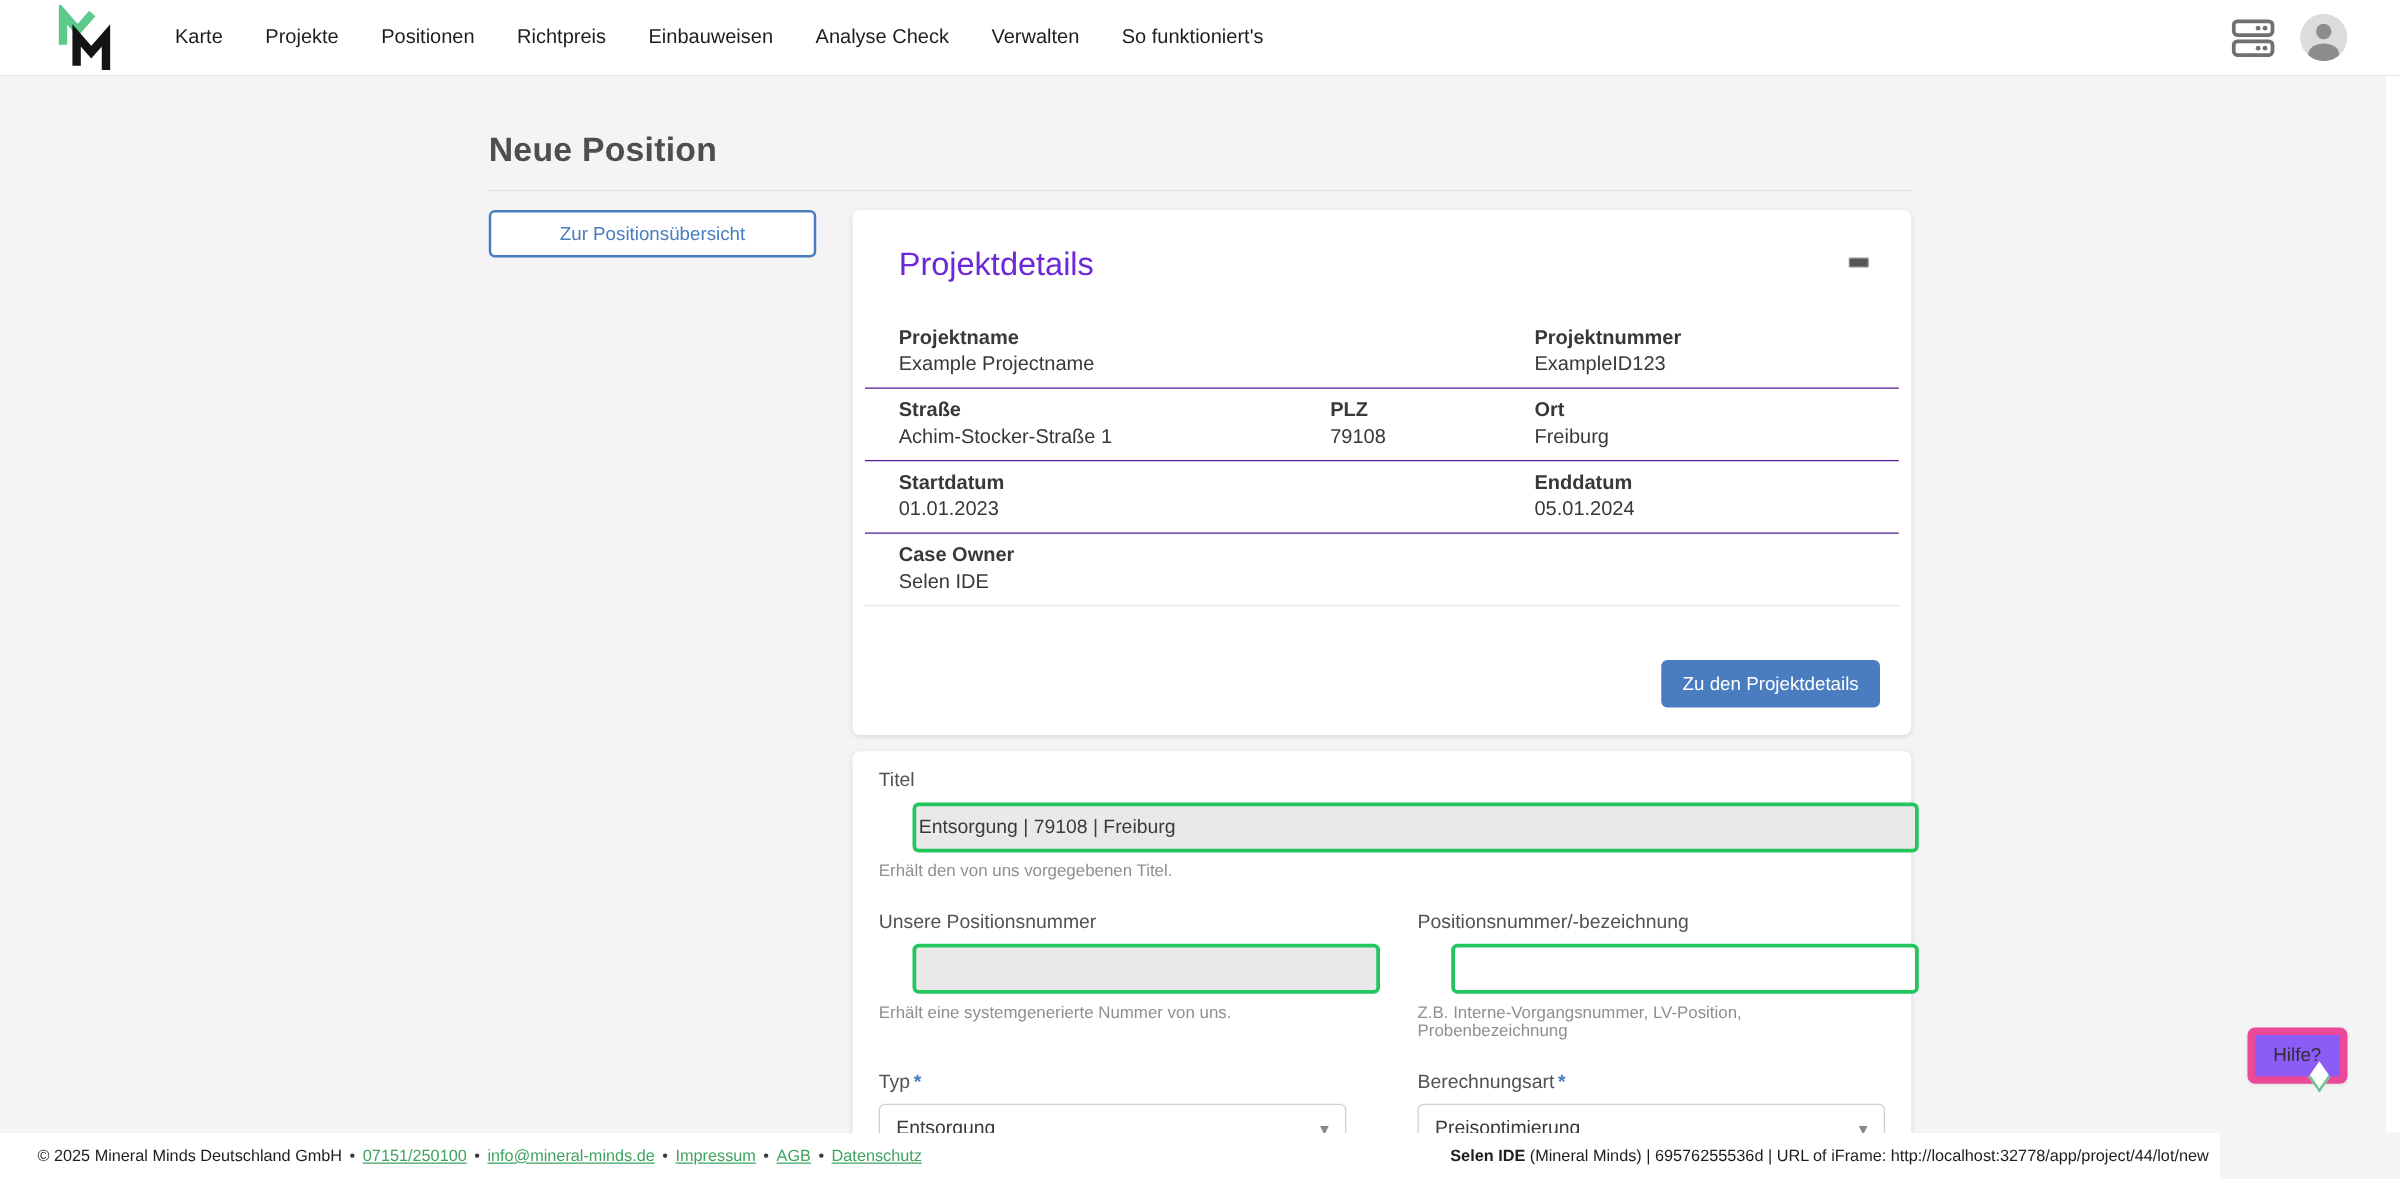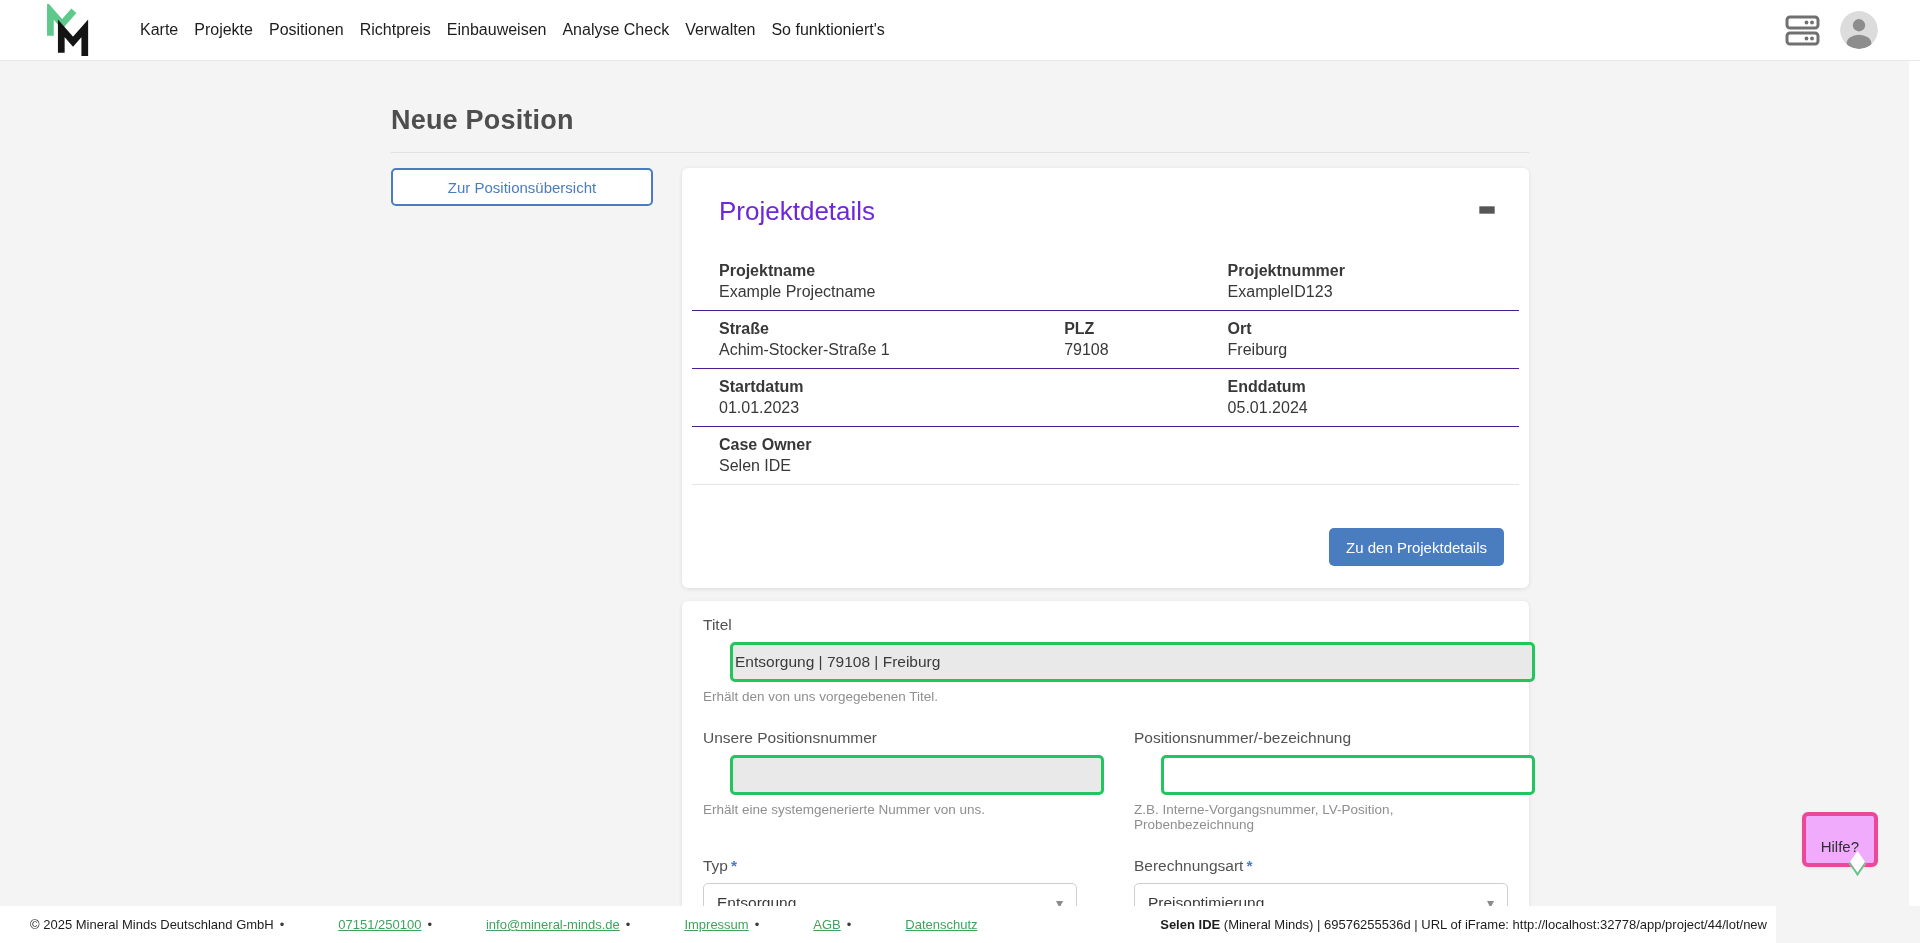--- a/index.html
+++ b/index.html
@@ -9,21 +9,21 @@
     background:#f4f4f5;
     color:#3a3a3a;
   }
   
   .navbar {
     height:61px; background:#ffffff; border-bottom:1px solid #e9e9e9;
     display:flex; align-items:center; padding:0 42px 0 42px;
     position:relative; z-index:30;
   }
   .logo { width:52px; height:52px; margin-right:46px; cursor:pointer; display:flex; align-items:center; }
-  .nav-links { display:flex; gap:16px; align-items:center; }
+  .nav-links { display:flex; gap:34px; align-items:center; }
   .nav-link { font-size:16px; font-weight:500; color:#1d1d1d; cursor:pointer; white-space:nowrap; }
   .nav-right { margin-left:auto; display:flex; align-items:center; gap:20px; }
   .icon-btn { cursor:pointer; display:flex; align-items:center; }
   .avatar { width:38px; height:38px; border-radius:50%; overflow:hidden; cursor:pointer; }
 
   
   .content { position:relative; }
   .container { width:1138px; margin:0 auto; padding-top:44px; }
   .page-title { font-size:27px; font-weight:700; color:#4e4e4e; letter-spacing:.2px; }
   .title-rule { border:none; border-top:1px solid #e2e2e2; margin:16px 0 0 0; }
@@ -73,38 +73,38 @@
   .select {
     width:100%; height:40px; border:1px solid #cfcfcf; border-radius:5px;
     padding:0 13px; font-size:15.5px; color:#3a3a3a; background:#fff;
     display:flex; align-items:center; justify-content:space-between; cursor:pointer;
   }
   .caret { color:#8a8a8a; font-size:14px; }
 
   
   .help-bubble {
     position:fixed; right:42px; bottom:76px; z-index:40;
-    background:#f0abfc; border:4px solid #ec4899; border-radius:6px;
-    padding:22px 15px 8px 15px; font-size:15px; font-weight:500; color:#2f2f2f;
+    background:#8b5cf6; border:6px solid #ec4899; border-radius:6px;
+    padding:8px 15px 8px 15px; font-size:15px; font-weight:500; color:#2f2f2f;
     cursor:pointer; box-shadow:0 1px 3px rgba(0,0,0,.08);
   }
   .help-bubble::after {
     content:""; position:absolute; right:9px; bottom:-8px; width:13px; height:13px;
     background:#fff; border-right:2px solid #67c289; border-bottom:2px solid #67c289;
     transform:rotate(45deg) skew(10deg,10deg);
   }
 
   
   .footer {
     position:fixed; left:0; bottom:0; width:1776px; height:37px; background:#ffffff;
     display:flex; align-items:center; justify-content:space-between;
     padding:0 9px 0 30px; font-size:13px; color:#1d1d1d; z-index:50;
   }
   .footer-left { display:flex; align-items:center; gap:6px; white-space:nowrap; }
-  .footer-link { color:#3fa35f; text-decoration:underline; cursor:pointer;margin-left:48px; }
+  .footer-link { color:#3fa35f; text-decoration:underline; cursor:pointer; }
   .footer-sep { color:#3a3a3a; }
   .footer-right { white-space:nowrap; font-size:13px; }
   .footer-user { font-weight:700; }
 
   
   .scroll-track { position:fixed; right:0; top:61px; bottom:37px; width:11px; background:#ffffff; z-index:20; }
 </style>
 </head>
 <body>
 

